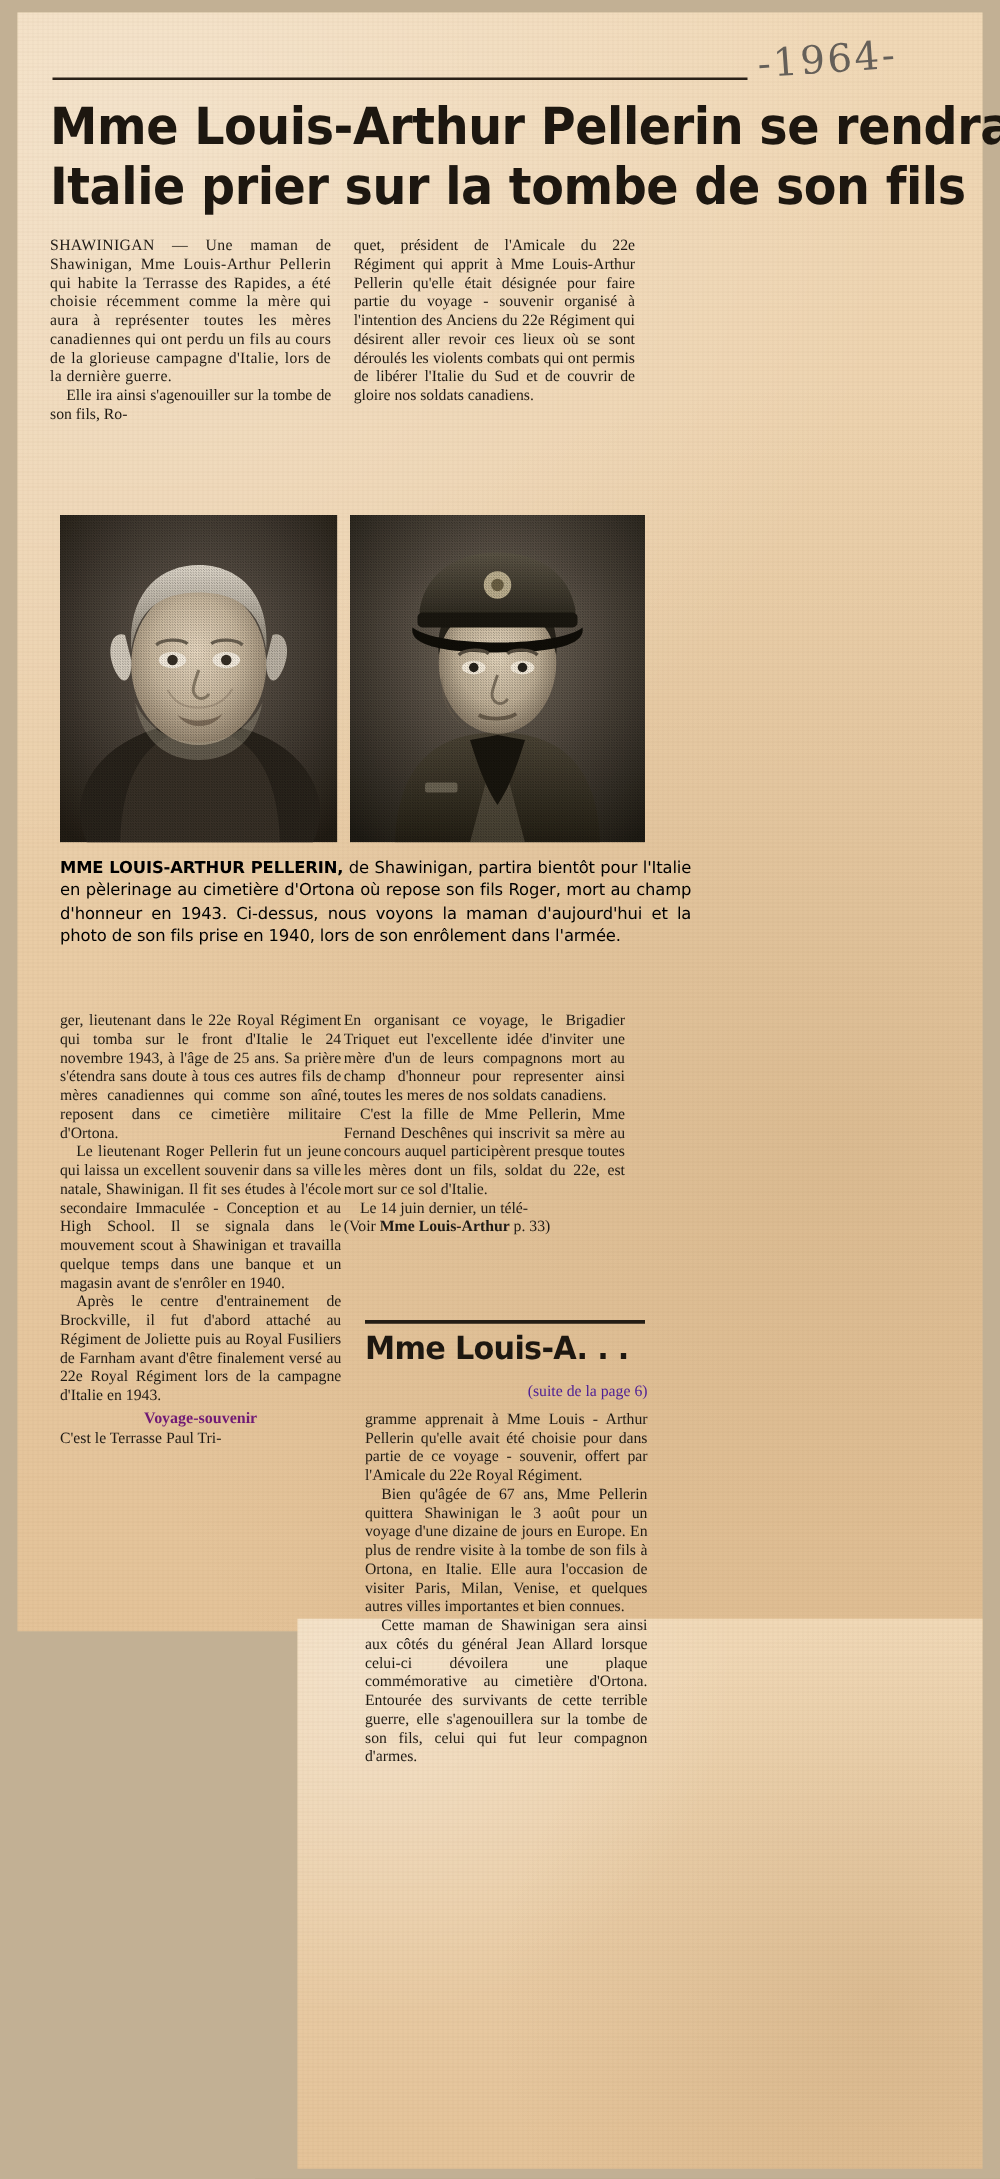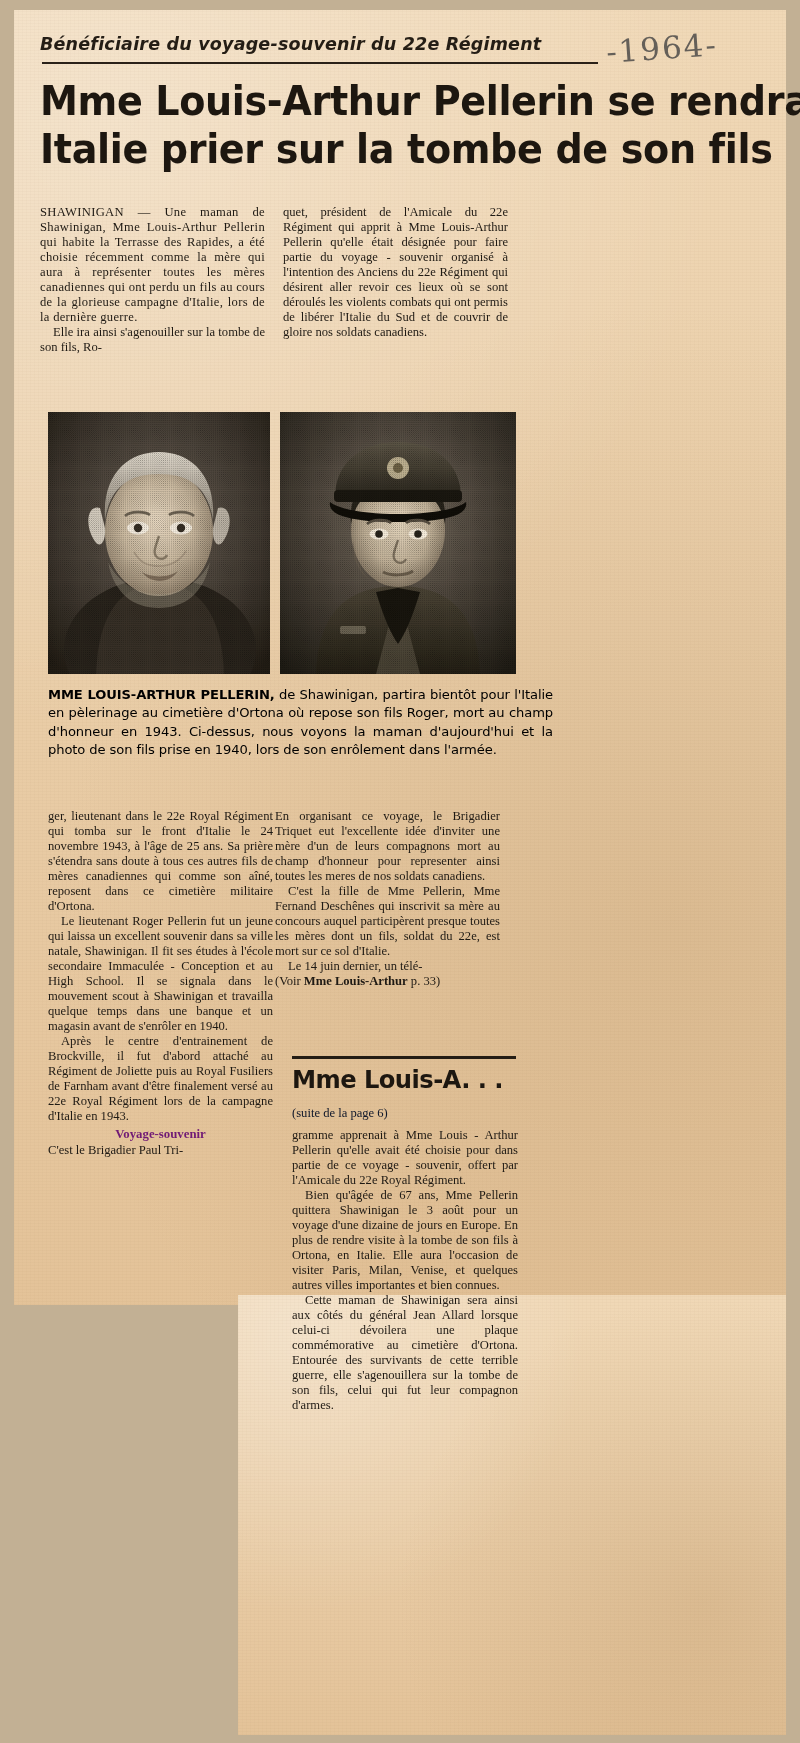--- a/index.html
+++ b/index.html
@@ -96,21 +96,21 @@
     letter-spacing: -0.4px;
     color: #1d1710;
     transform: scaleX(0.93);
     transform-origin: left top;
     white-space: nowrap;
   }
   .headline div { margin-bottom: 2px; }
 
   
   .cols-top {
-    margin-top: 32px;
+    margin-top: 16px;
     display: flex;
     gap: 18px;
     width: 468px;
   }
   .col {
     width: 225px;
   }
   .bodytext {
     font-family: "Liberation Serif", serif;
     font-size: 12.6px;
@@ -210,24 +210,24 @@
     color: #1d1710;
     transform: scaleX(0.95);
     transform-origin: left top;
     white-space: nowrap;
   }
   .jump-sub {
     position: absolute;
     left: 252px;
     top: 1072px;
     width: 226px;
-    text-align: left;
+    text-align: right;
     font-family: "Liberation Serif", serif;
     font-size: 12.6px;
-    color: #0f172a;
+    color: #4c1d95;
   }
   .jump-body {
     position: absolute;
     left: 252px;
     top: 1094px;
     width: 226px;
   }
 
   .col-left-lower { width: 225px; }
 </style>
@@ -239,21 +239,20 @@
 <div class="paper paper-top">
   <div class="grain"></div>
 </div>
 <div class="paper paper-bottom">
   <div class="grain"></div>
 </div>
 
 <div class="content">
 
   <div class="kicker-row">
-    <div class="kicker">Bénéficiaire du  voyage-souvenir  du 22e Régiment</div>
     <div class="kicker-rule"></div>
     <div class="handdate">-1964-</div>
   </div>
 
   <div class="headline">
     <div>Mme Louis-Arthur Pellerin se rendra en</div>
     <div>Italie prier sur la tombe de son fils</div>
   </div>
 
   <div class="cols-top">
@@ -361,21 +360,21 @@
     <b>MME LOUIS-ARTHUR PELLERIN,</b><span> de Shawinigan, partira bientôt pour l'Italie en pèlerinage au cimetière d'Ortona où repose son fils Roger, mort au champ d'honneur en 1943. Ci-dessus, nous voyons la maman d'aujourd'hui et la photo de son fils prise en 1940, lors de son enrôlement dans l'armée.</span>
   </div>
 
   <div class="cols-lower">
     <div class="col col-left-lower">
       <div class="bodytext">
         <p class="noindent">ger, lieutenant dans le 22e Royal Régiment qui tomba sur le front d'Italie le 24 novembre 1943, à l'âge de 25 ans. Sa prière s'étendra sans doute à tous ces autres fils de mères canadiennes qui comme son aîné, reposent dans ce cimetière militaire d'Ortona.</p>
         <p>Le lieutenant Roger Pellerin fut un jeune qui laissa un excellent souvenir dans sa ville natale, Shawinigan. Il fit ses études à l'école secondaire Immaculée - Conception et au High School. Il se signala dans le mouvement scout à Shawinigan et travailla quelque temps dans une banque et un magasin avant de s'enrôler en 1940.</p>
         <p>Après le centre d'entrainement de Brockville, il fut d'abord attaché au Régiment de Joliette puis au Royal Fusiliers de Farnham avant d'être finalement versé au 22e Royal Régiment lors de la campagne d'Italie en 1943.</p>
         <div class="subhead">Voyage-souvenir</div>
-        <p class="noindent">C'est le Brigadier Paul Tri-</p>
+        <p class="noindent">C'est le Terrasse Paul Tri-</p>
       </div>
     </div>
     <div class="col">
       <div class="bodytext">
         <p class="noindent">En organisant ce voyage, le Brigadier Triquet eut l'excellente idée d'inviter une mère d'un de leurs compagnons mort au champ d'honneur pour representer ainsi toutes les meres de nos soldats canadiens.</p>
         <p>C'est la fille de Mme Pellerin, Mme Fernand Deschênes qui inscrivit sa mère au concours  auquel  participèrent presque toutes les mères dont un fils, soldat du 22e, est mort sur ce sol d'Italie.</p>
         <p>Le 14 juin dernier, un télé-</p>
         <p class="noindent"><span>(Voir </span><b>Mme Louis-Arthur</b><span> p. 33)</span></p>
       </div>
     </div>

